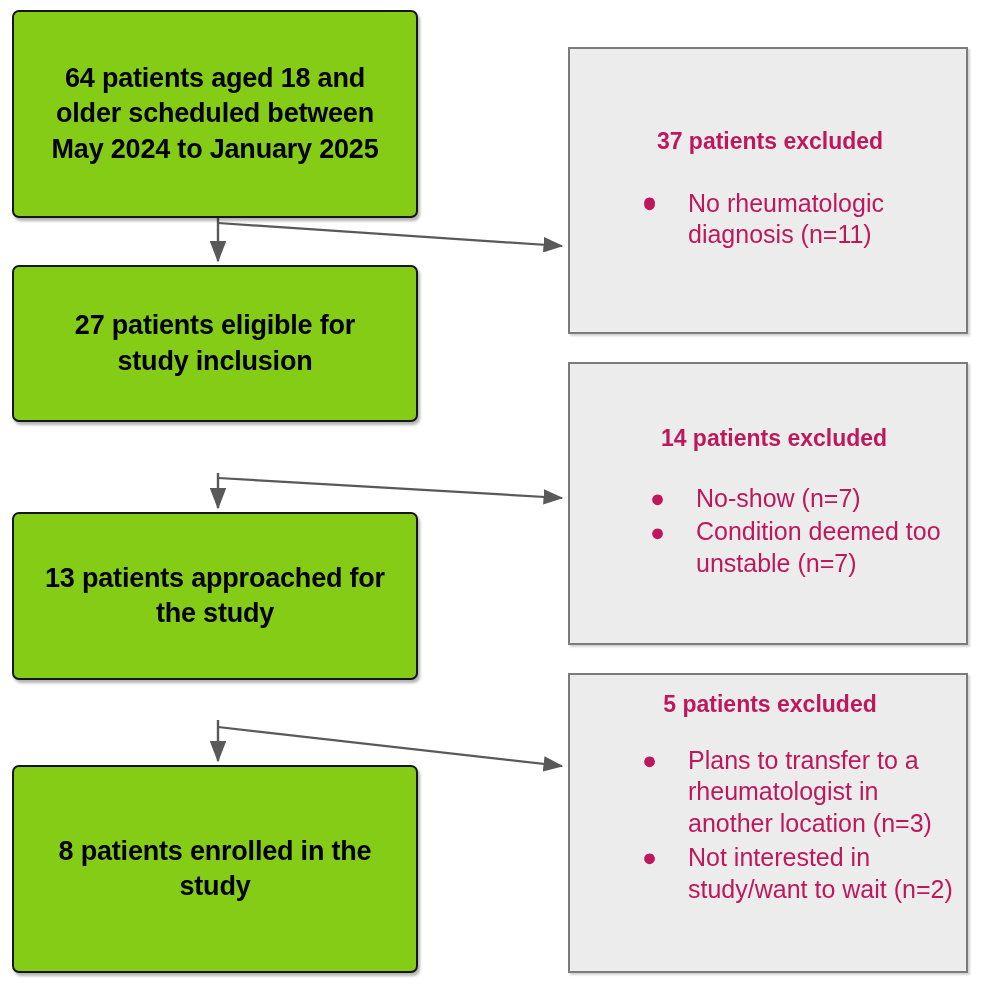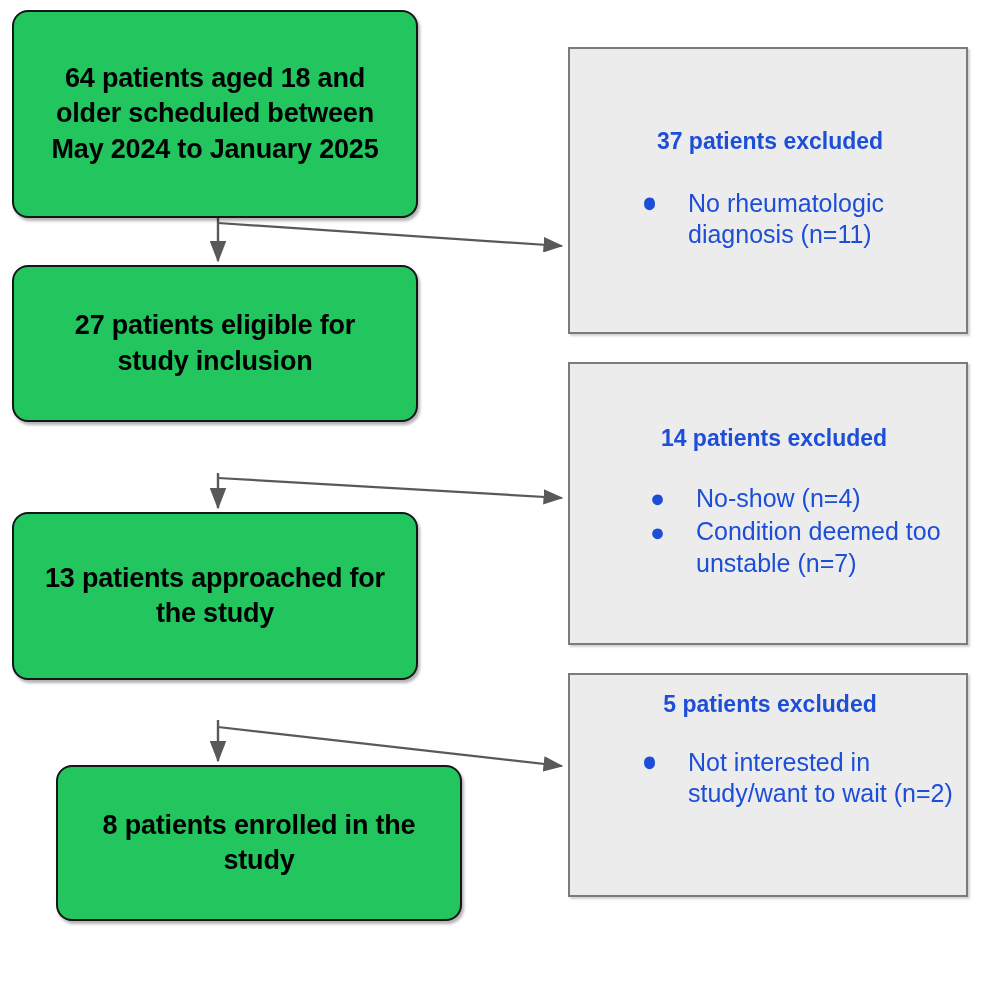--- a/index.html
+++ b/index.html
@@ -17,56 +17,56 @@
     background: #ffffff;
     overflow: hidden;
   }
 
   
   .node-blue {
     position: absolute;
     left: 12px;
     width: 406px;
     box-sizing: border-box;
-    background: #22c55e;
+    background: #84cc16;
     border: 2px solid #15161a;
-    border-radius: 16px;
+    border-radius: 7px;
     display: flex;
     align-items: center;
     justify-content: center;
     text-align: center;
     color: #000000;
     font-weight: bold;
     font-size: 27px;
     line-height: 1.30;
     letter-spacing: -0.2px;
     padding: 18px 26px;
     box-shadow: 2px 3px 3px rgba(0,0,0,0.30);
   }
   .node-blue .node-text { display: block; width: 100%; }
 
   #node-screened   { top: 10px;  height: 208px; }
   #node-eligible   { top: 265px; height: 157px; }
   #node-approached { top: 512px; height: 168px; }
-  #node-enrolled   { top: 765px; height: 156px; margin-left: 44px; }
+  #node-enrolled   { top: 765px; height: 208px; }
 
   
   .node-gray {
     position: absolute;
     left: 568px;
     width: 400px;
     box-sizing: border-box;
     background: #ECECEC;
     border: 2px solid #7B7B7B;
-    color: #1d4ed8;
+    color: #be185d;
     box-shadow: 2px 2px 2px rgba(0,0,0,0.18);
   }
   #excl-1 { top: 47px;  height: 287px; }
   #excl-2 { top: 362px; height: 283px; padding-left: 8px; }
-  #excl-3 { top: 673px; height: 224px; }
+  #excl-3 { top: 673px; height: 300px; }
 
   .excl-inner {
     height: 100%;
     box-sizing: border-box;
     display: flex;
     flex-direction: column;
     justify-content: center;
     padding: 4px 12px 4px 16px;
   }
   #excl-3 .excl-inner { justify-content: flex-start; padding-top: 16px; }
@@ -161,36 +161,37 @@
       </ul>
     </div>
   </div>
 
   <div class="node-gray" id="excl-2">
     <div class="excl-inner">
       <div class="excl-title">14 patients excluded</div>
       <ul class="excl-list">
         <li>
           <span class="bullet">●</span>
-          <span>No-show (n=4)</span>
+          <span>No-show (n=7)</span>
         </li>
         <li>
           <span class="bullet">●</span>
           <span>Condition deemed too unstable (n=7)</span>
         </li>
       </ul>
     </div>
   </div>
 
   <div class="node-gray" id="excl-3">
     <div class="excl-inner">
       <div class="excl-title">5 patients excluded</div>
       <ul class="excl-list">
         <li>
           <span class="bullet">●</span>
+          <span>Plans to transfer to a rheumatologist in another location (n=3)</span>
         </li>
         <li>
           <span class="bullet">●</span>
           <span>Not interested in study/want to wait (n=2)</span>
         </li>
       </ul>
     </div>
   </div>
 
 </div>

